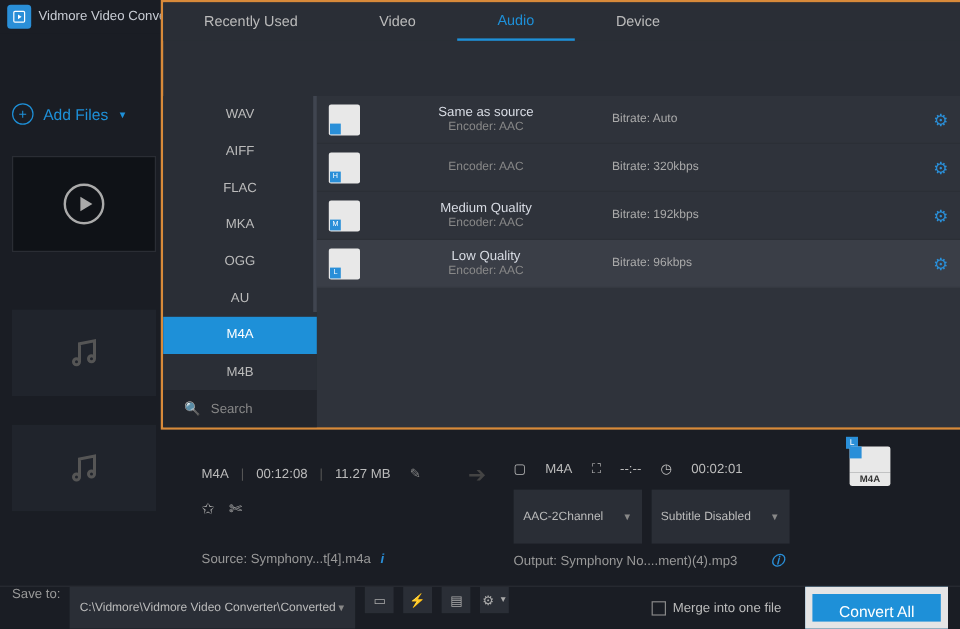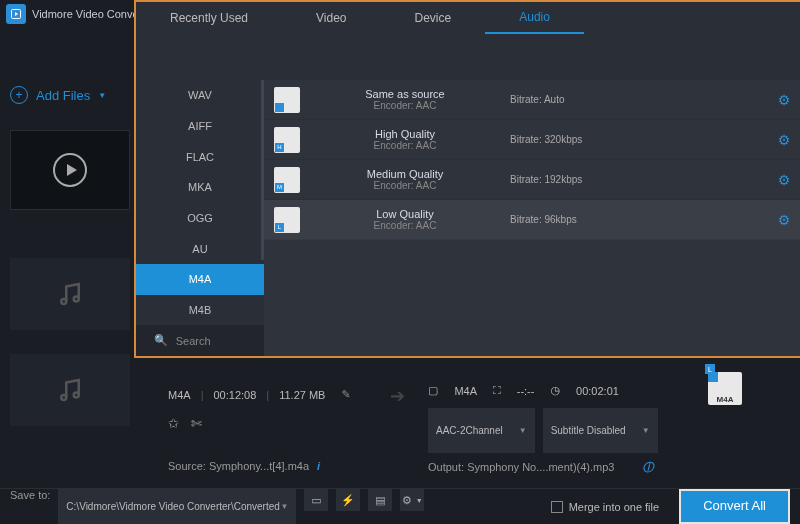--- a/index.html
+++ b/index.html
@@ -47,21 +47,21 @@
 
   
   .bottom{position:absolute;left:0;right:0;bottom:0;height:36px;background:#1a1d24;border-top:1px solid #2a2d34;display:flex;padding:0 10px;gap:8px;}
   .bottom .lbl{font-size:11px;color:#999;}
   .bottom .path{flex:0 0 238px;background:#2a2e36;font-size:10px;color:#bbb;padding:5px 8px;display:flex;align-items:center;justify-content:space-between;}
   .bottom .ib{width:24px;height:22px;background:#2a2e36;display:flex;align-items:center;justify-content:center;color:#aaa;font-size:11px;}
   .bottom .gearb{display:flex;align-items:center;gap:4px;padding:0 6px;}
   .bottom .spacer{flex:1;}
   .bottom .chk{display:flex;align-items:center;gap:6px;font-size:11px;color:#bbb;}
   .bottom .chk .box{width:12px;height:12px;border:1px solid #888;}
-  .convert{background:#1e90d8;color:#fff;font-size:13px;padding:7px 22px;border:2px solid #e5e5e5;margin-left:12px;}
+  .convert{background:#1e90d8;color:#fff;font-size:13px;padding:7px 22px;border:6px solid #e5e5e5;margin-left:12px;}
 
   
   .popup{position:absolute; left:134px; top:0; width:676px; height:358px; background:#2a2e36; border:2px solid #d88a3a; z-index:4; display:flex; flex-direction:column;}
   .popup .tabs{height:32px;display:flex;background:#2a2e36;}
   .popup .tabs .tab{flex:0 0 auto; padding:0 34px; font-size:12px; color:#bbb; display:flex;align-items:center;justify-content:center;}
   .popup .tabs .tab.active{color:#1e90d8;border-bottom:2px solid #1e90d8;}
   .popup .body{flex:1;display:flex;min-height:0;margin-top:46px;}
   .fmt-list{width:128px;background:#2a2e36;display:flex;flex-direction:column;position:relative;}
   .fmt{height:40px;display:flex;align-items:center;justify-content:center;font-size:11px;color:#bbb;}
   .fmt.active{background:#1e90d8;color:#fff;}
@@ -197,22 +197,22 @@
     <span class="box"></span>
     <span>Merge into one file</span>
   </div>
   <div class="convert">Convert All</div>
 </div>
 
 <div class="popup">
   <div class="tabs" id="tabs">
       <div class="tab">Recently Used</div>
       <div class="tab">Video</div>
+      <div class="tab active">Audio</div>
       <div class="tab">Device</div>
-      <div class="tab active">Audio</div>
     </div>
   <div class="body">
     <div class="fmt-list" id="fmts">
       <div class="scroll-ind"></div>
     <div class="fmt">WAV</div>
         <div class="fmt">AIFF</div>
         <div class="fmt">FLAC</div>
         <div class="fmt">MKA</div>
         <div class="fmt">OGG</div>
         <div class="fmt">AU</div>
@@ -233,21 +233,20 @@
             <div class="enc">Encoder: AAC</div>
           </div>
           <div class="bits">Bitrate: Auto</div>
           <div class="gear">⚙</div>
         </div>
         <div class="qrow">
           <div class="ic">
             <div class="sub">H</div>
           </div>
           <div class="txt">
-            <div class="name">High Quality</div>
             <div class="enc">Encoder: AAC</div>
           </div>
           <div class="bits">Bitrate: 320kbps</div>
           <div class="gear">⚙</div>
         </div>
         <div class="qrow">
           <div class="ic">
             <div class="sub">M</div>
           </div>
           <div class="txt">

